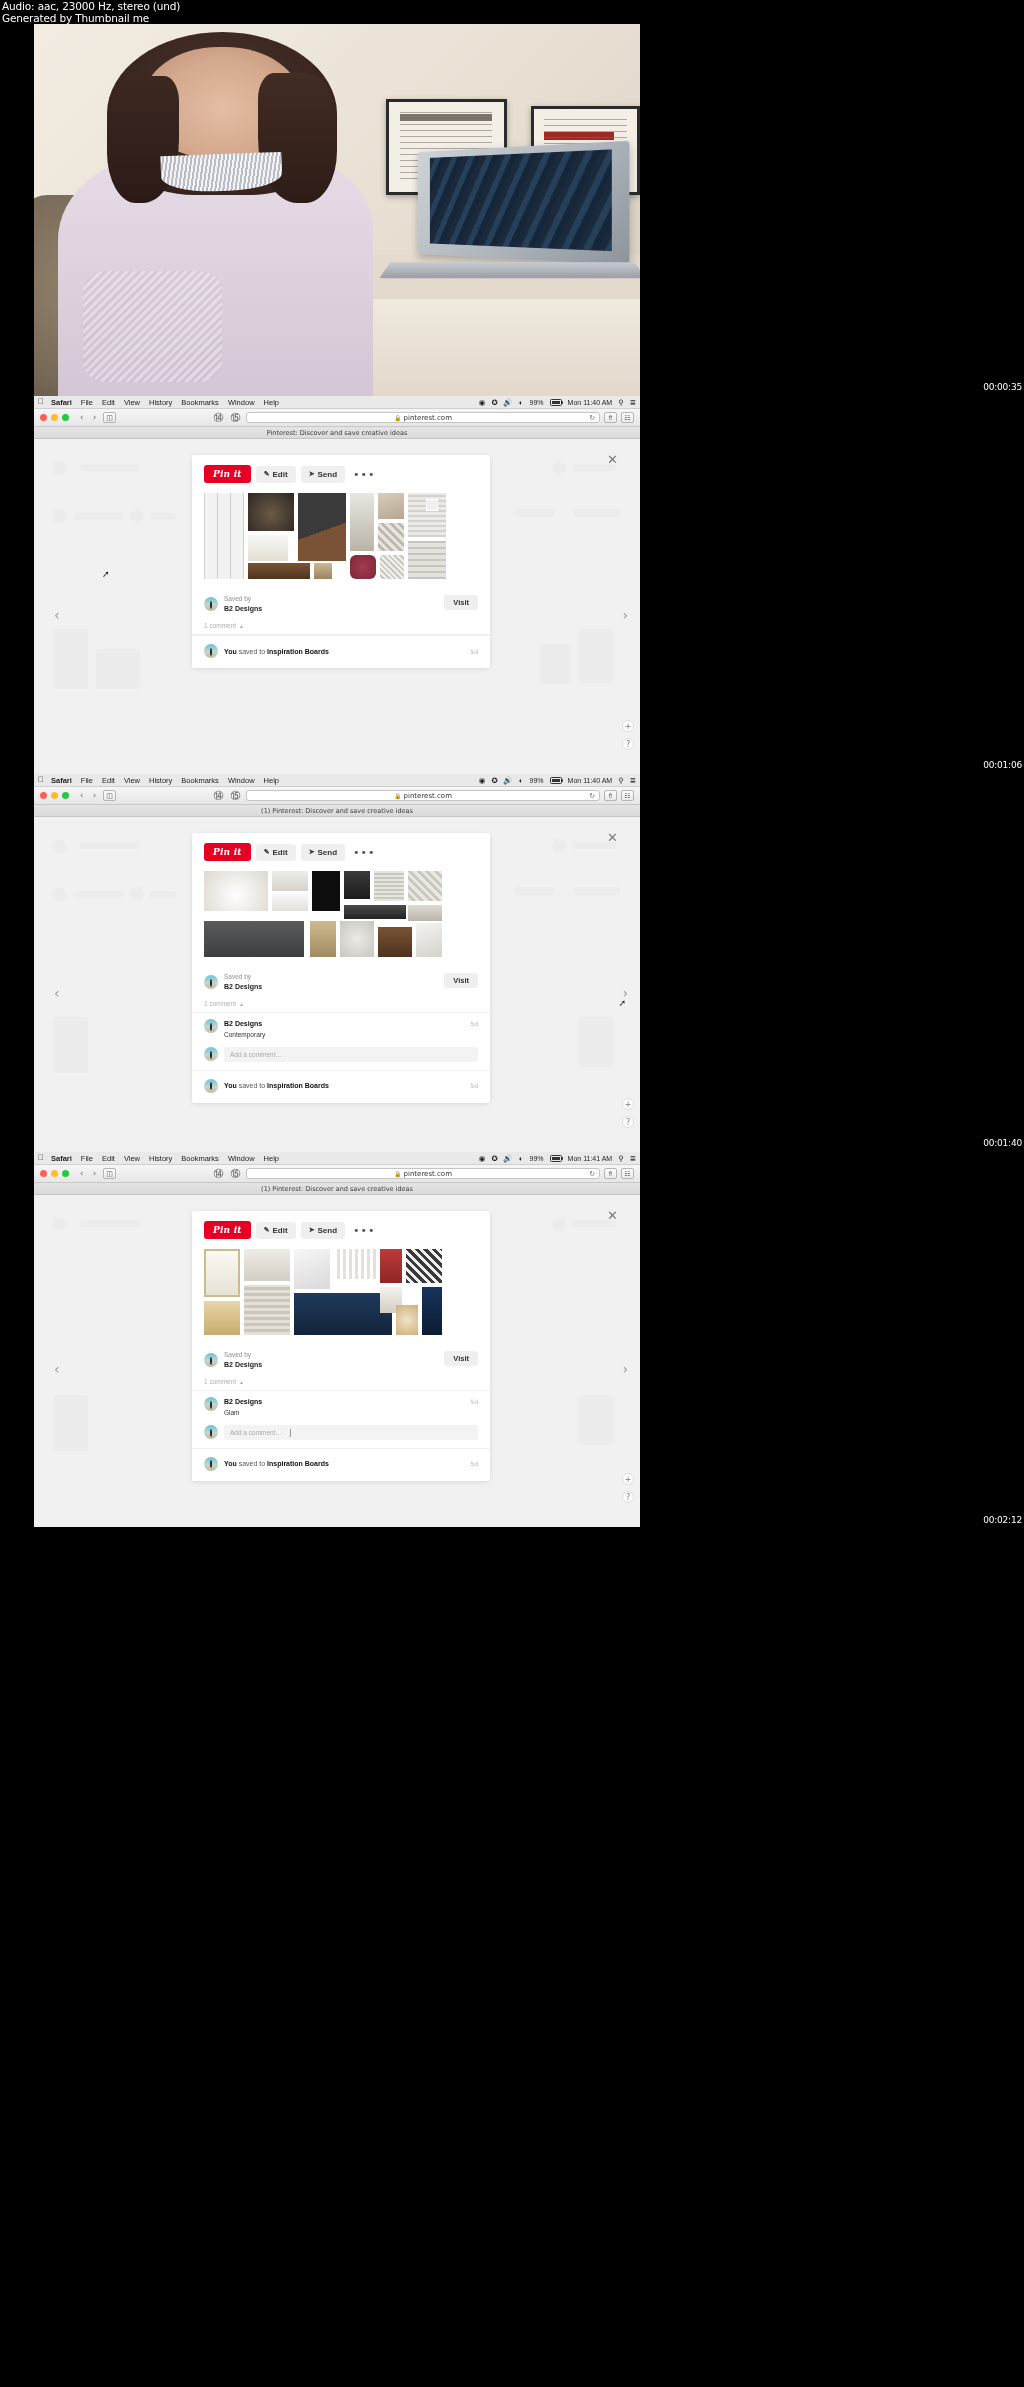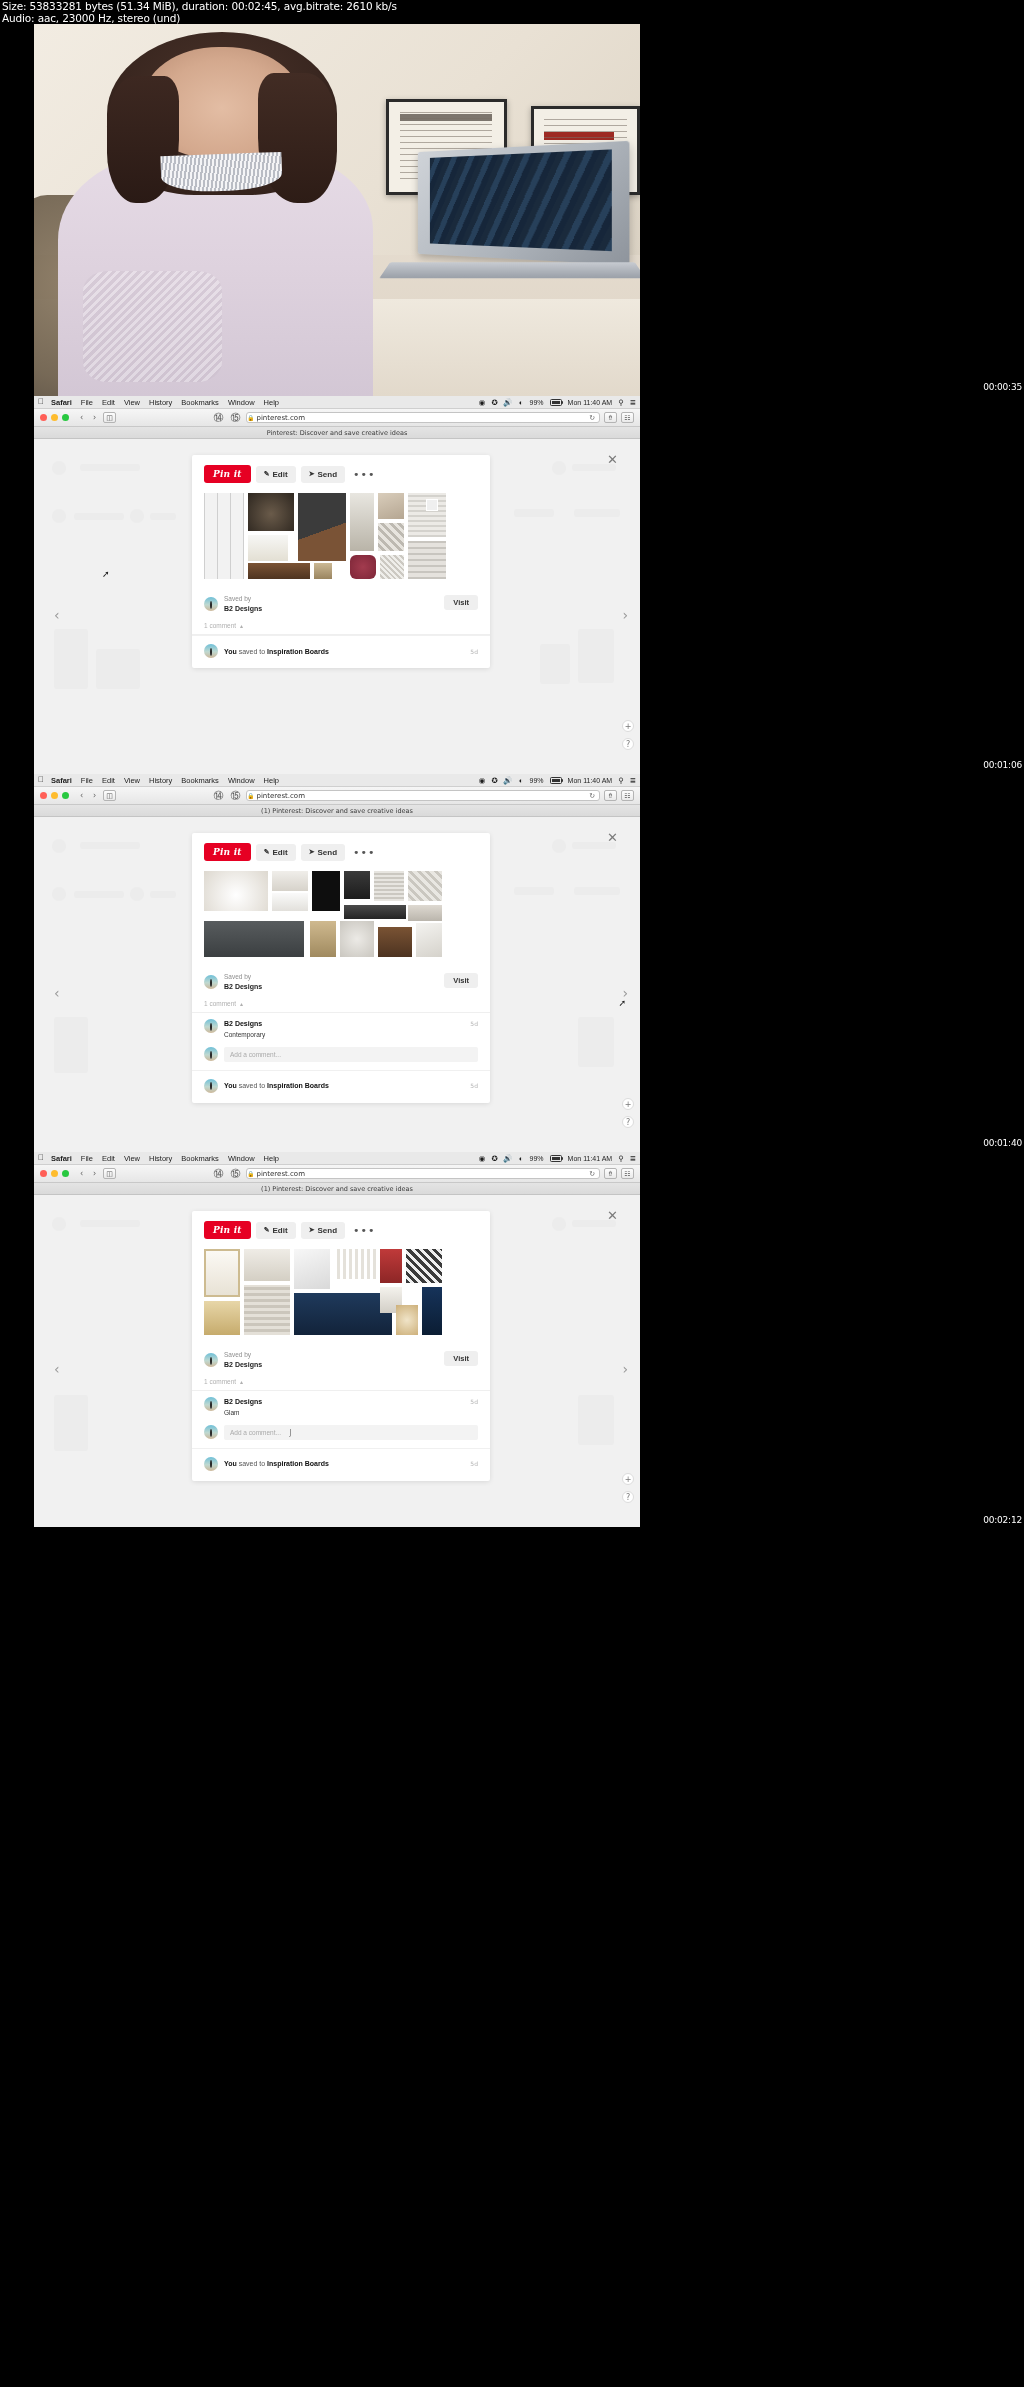--- a/index.html
+++ b/index.html
@@ -158,21 +158,21 @@
   .nav-btn { font-size:8px; color:#5a5a5a; width:9px; text-align:center; }
   .tb-icon {
     width:13px; height:11px; border:1px solid #b4b4b4; border-radius:2px;
     background: linear-gradient(180deg,#fdfdfd,#eaeaea);
     display:flex; align-items:center; justify-content:center;
     font-size:7px; color:#555;
   }
   .urlbar {
     flex:1; height:11px; background:#fff;
     border:1px solid #c4c4c4; border-radius:3px;
-    display:flex; align-items:center; 
+    display:flex; align-items:center; justify-content:center;
     position:relative; font-size:7px; color:#333;
   }
   .urlbar .lock { font-size:6px; margin-right:2px; color:#555; }
   .urlbar .reload { position:absolute; right:4px; font-size:7px; color:#666; }
   .tabbar {
     height: 12px; background: linear-gradient(180deg,#e4e4e4,#dadada);
     border-bottom: 1px solid #c4c4c4;
     display:flex; align-items:center; justify-content:center;
     font-size: 6.5px; color:#3a3a3a;
   }
@@ -279,22 +279,22 @@
   .savedbar .t { font-size:7px; color:#555;
     font-family:"Liberation Sans", sans-serif; }
   .savedbar .t b { color:#111; }
   .savedbar .when { position:absolute; right:12px; font-size:6px; color:#b3b3b3; }
   .cursor { position:absolute; font-size:9px; color:#222; }
 </style>
 </head>
 <body>
 
 <div class="info">
-  <div>Size: 53833281 bytes (51.34 MiB), duration: 00:02:45, avg.bitrate: 2610 kb/s</div>
   <div>Audio: aac, 23000 Hz, stereo (und)</div>
+  <div>Generated by Thumbnail me</div>
 </div>
 
 <div class="frames">
 
   <div class="frame" style="height:372px">
     <div class="frame-inner">
       <div class="video">
         <div class="v-wall"></div>
         <div class="v-desk"></div>
         <div class="v-chair"></div>

